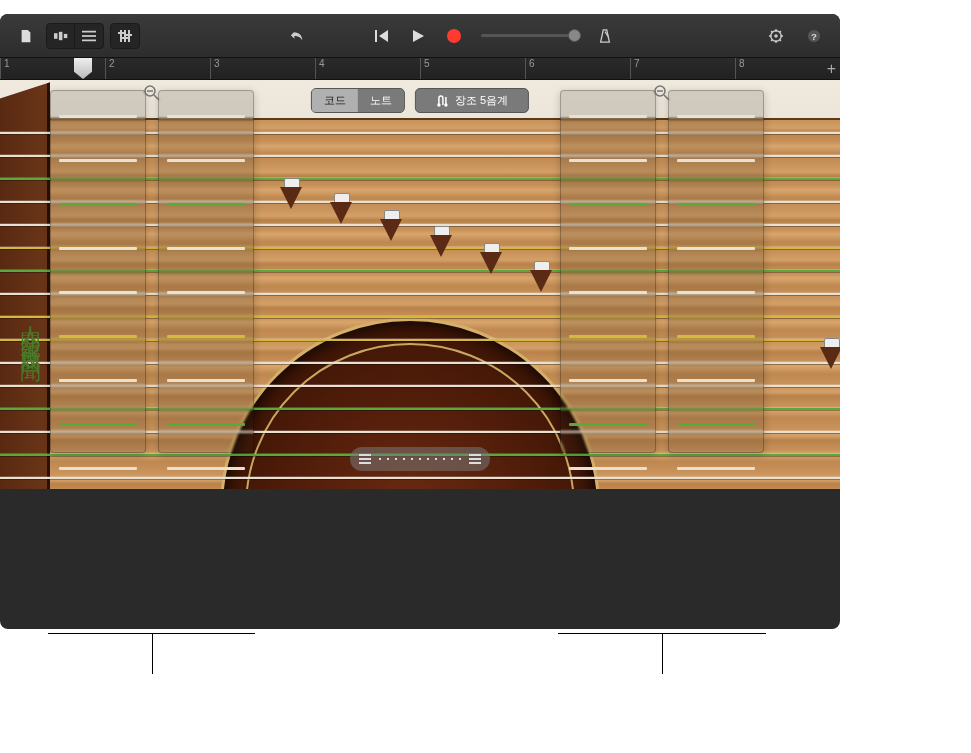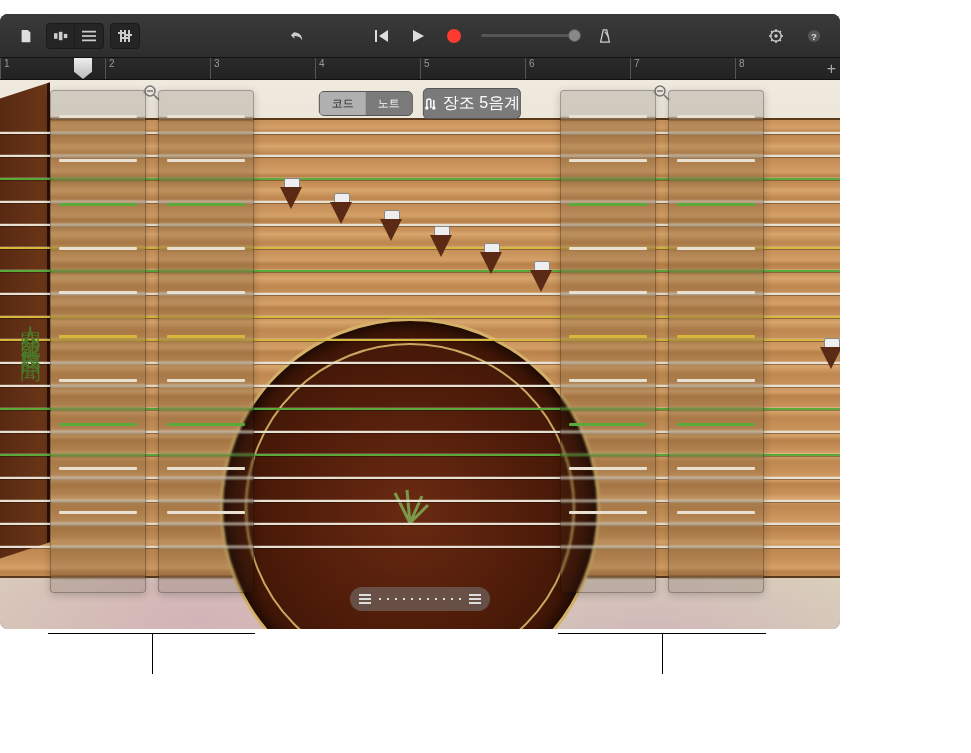--- a/index.html
+++ b/index.html
@@ -27,21 +27,21 @@
 .volume-track { width: 100px; height: 3px; background: #555; border-radius: 2px; position: relative; margin: 0 6px; }
 .volume-knob { position: absolute; right: 0; top: -5px; width: 13px; height: 13px; border-radius: 50%; background: #888; border: 1px solid #555; }
 
 
 .ruler { height: 22px; background: linear-gradient(#2a2a2a, #222); display: flex; position: relative; border-bottom: 1px solid #111; }
 .ruler-tick { flex: 1; border-left: 1px solid #555; font-size: 10px; color: #999; padding-left: 3px; position: relative; }
 .ruler-marker { position: absolute; left: 74px; top: 0; bottom: 0; width: 18px; background: linear-gradient(#eee,#bbb); clip-path: polygon(0 0, 100% 0, 100% 65%, 50% 100%, 0 65%); }
 .ruler-plus { position: absolute; right: 4px; top: 2px; color: #aaa; font-size: 16px; cursor: pointer; }
 
 
-.instrument { height: 549px; position: relative; overflow: hidden; background: linear-gradient(180deg, #e8e0d5 0%, #d4c8b8 100%); }
+.instrument { height: 409px; position: relative; overflow: hidden; background: linear-gradient(180deg, #e8e0d5 0%, #d4c8b8 100%); }
 
 
 .wash { position:absolute; inset:0; background:
   radial-gradient(ellipse 400px 150px at 200px 540px, rgba(200,130,180,0.35), transparent 70%),
   radial-gradient(ellipse 350px 130px at 650px 555px, rgba(190,140,190,0.3), transparent 70%),
   linear-gradient(180deg, #efe9de 0%, #e5dccc 40%, #d8ccb8 100%);
 }
 
 
 .guzheng { position: absolute; top: 38px; left: -60px; right: -60px; height: 460px; }
@@ -79,21 +79,21 @@
 .zoom-col .zstring { position: absolute; left: 8px; right: 8px; height: 3px; border-radius: 1px; }
 
 
 .chars { position: absolute; left: 18px; top: 230px; writing-mode: vertical-rl; color: #4a7a2a; font-size: 20px; font-family: serif; letter-spacing: 6px; }
 
 
 .mode-bar { position: absolute; top: 8px; left: 50%; transform: translateX(-50%); display: flex; gap: 10px; align-items: center; z-index: 20; }
 .seg { display: flex; background: #888; border-radius: 5px; overflow: hidden; border: 1px solid #555; }
 .seg-btn { padding: 4px 12px; font-size: 11px; color: #fff; background: #7a7a7a; cursor: pointer; }
 .seg-btn.active { background: #b0b0b0; color: #222; }
-.scale-btn { display: flex; align-items: center; gap: 5px; padding: 4px 0; background: #7a7a7a; border-radius: 5px; border: 1px solid #555; color: #fff; font-size: 16px; cursor: pointer; }
+.scale-btn { display: flex; align-items: center; gap: 5px; padding: 4px 20px; background: #7a7a7a; border-radius: 5px; border: 1px solid #555; color: #fff; font-size: 11px; cursor: pointer; }
 
 
 .tremolo { position: absolute; bottom: 18px; left: 50%; transform: translateX(-50%); width: 140px; height: 24px; background: rgba(120,120,120,0.55); border-radius: 12px; display:flex; align-items:center; justify-content:space-between; padding:0 8px; }
 .tremolo-icon { width:14px; height:14px; }
 .tremolo-dots { flex:1; height:2px; margin:0 6px; background-image: radial-gradient(circle, #ddd 1px, transparent 1px); background-size: 8px 2px; background-repeat: repeat-x; background-position: center; }
 
 
 .callout { position: absolute; border-top: 1px solid #000; }
 .callout::after { content:''; position:absolute; left:50%; top:0; width:1px; height:40px; background:#000; }
 .callout-left { top: 633px; left: 48px; width: 207px; }

